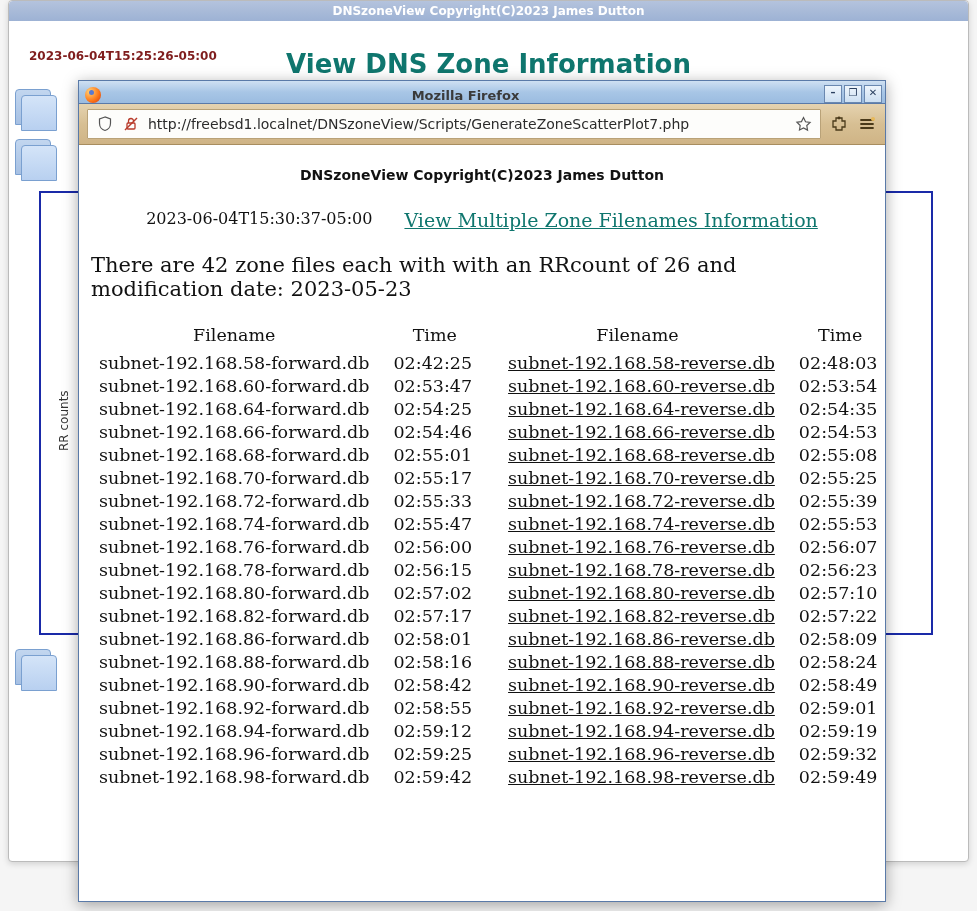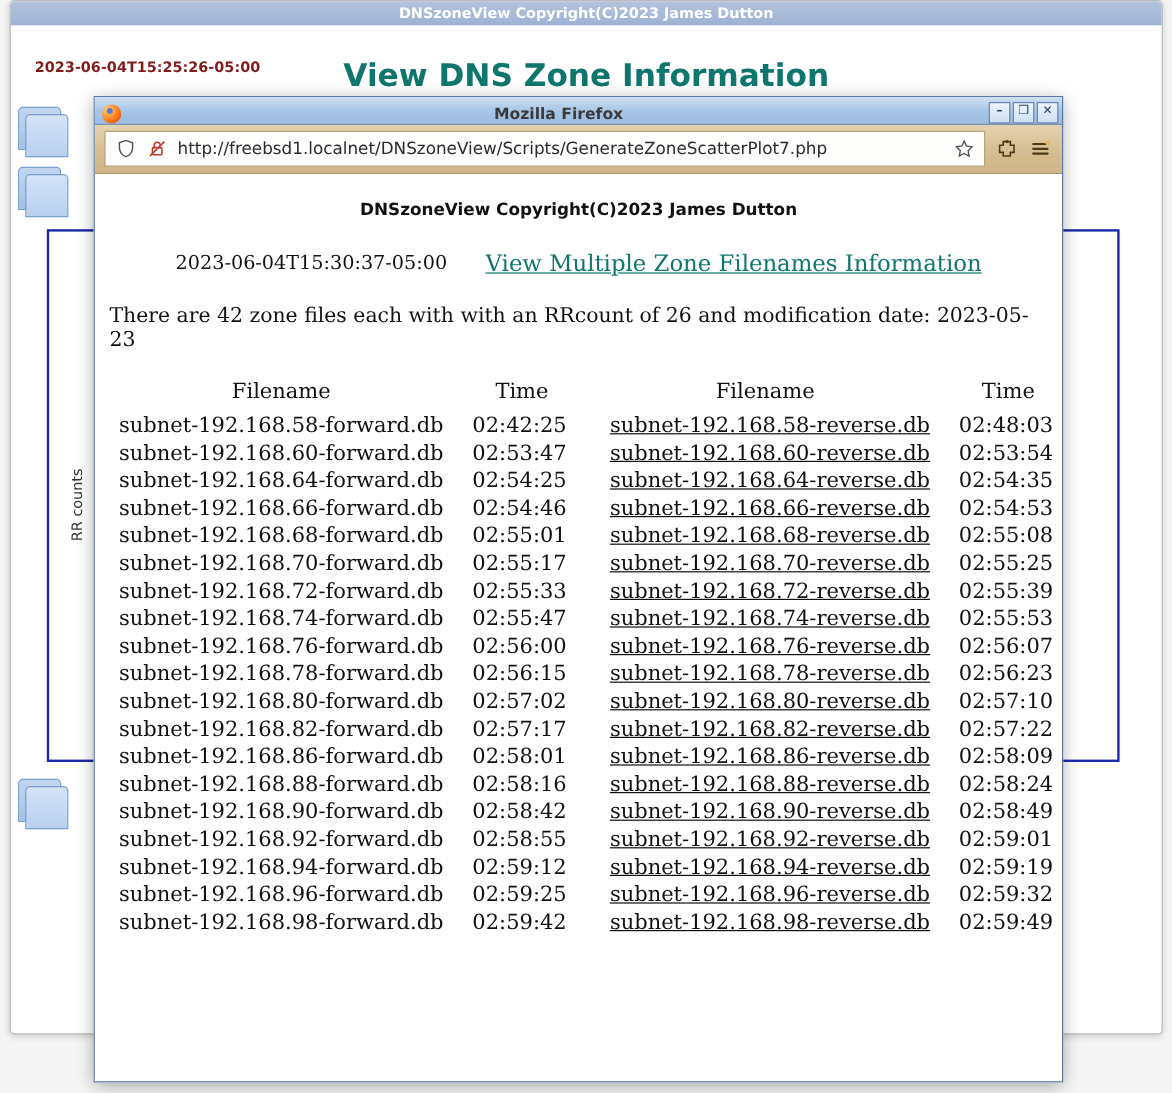--- a/index.html
+++ b/index.html
@@ -206,21 +206,21 @@
   .page-ts {
     font-size:16px;
   }
   .page-link {
     font-size:19px;
     text-decoration: underline;
     color:#0f766e;
     cursor:pointer;
   }
   .page-summary {
-    font-size:17px;
+    font-size:21px;
     margin: 0 2px 22px 2px;
   }
   table.zones {
     margin: 0 auto;
     border-collapse: collapse;
     font-size: 17.5px;
   }
   table.zones th {
     font-weight: normal;
     padding: 2px 10px 6px 10px;

